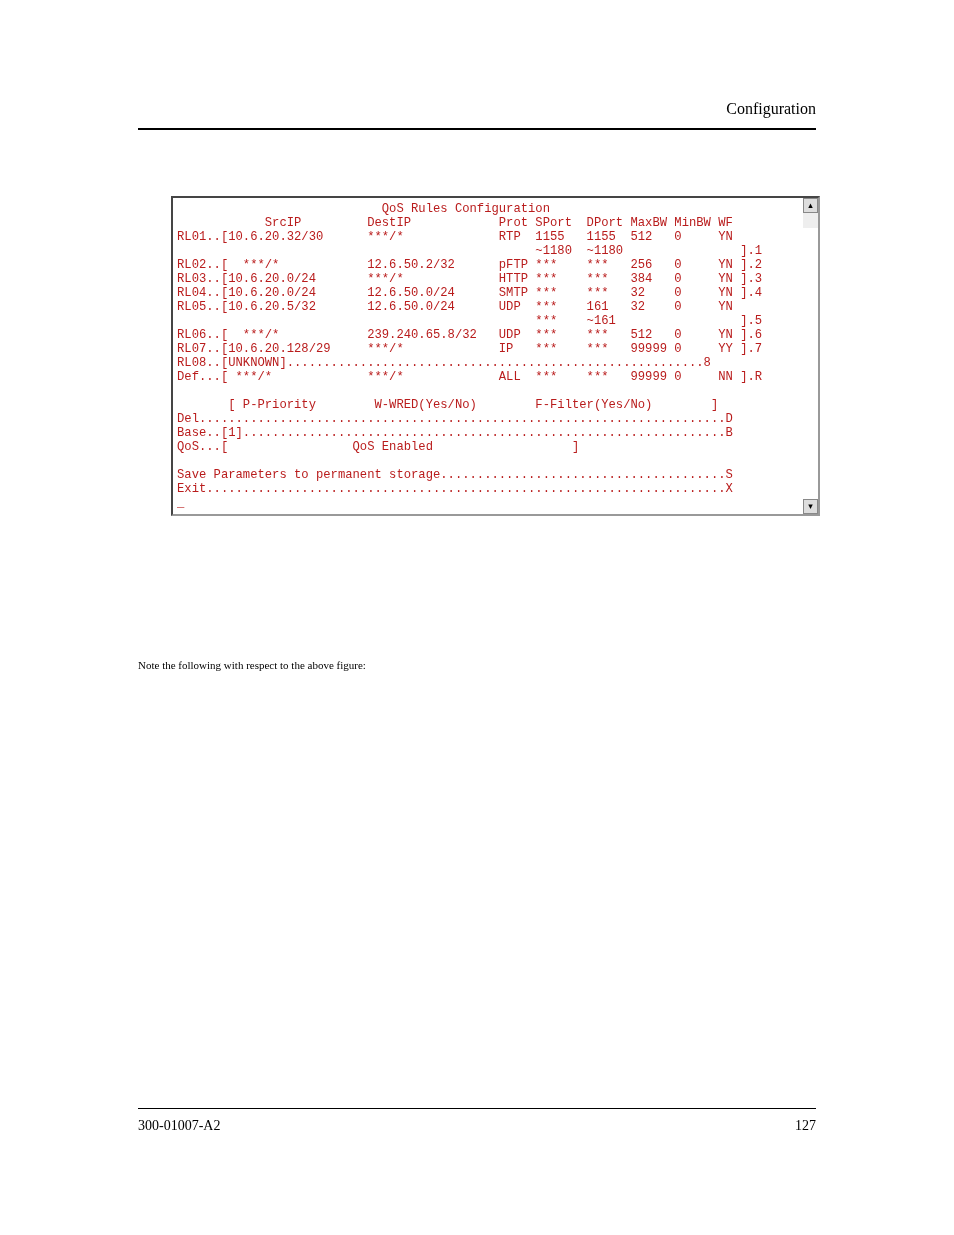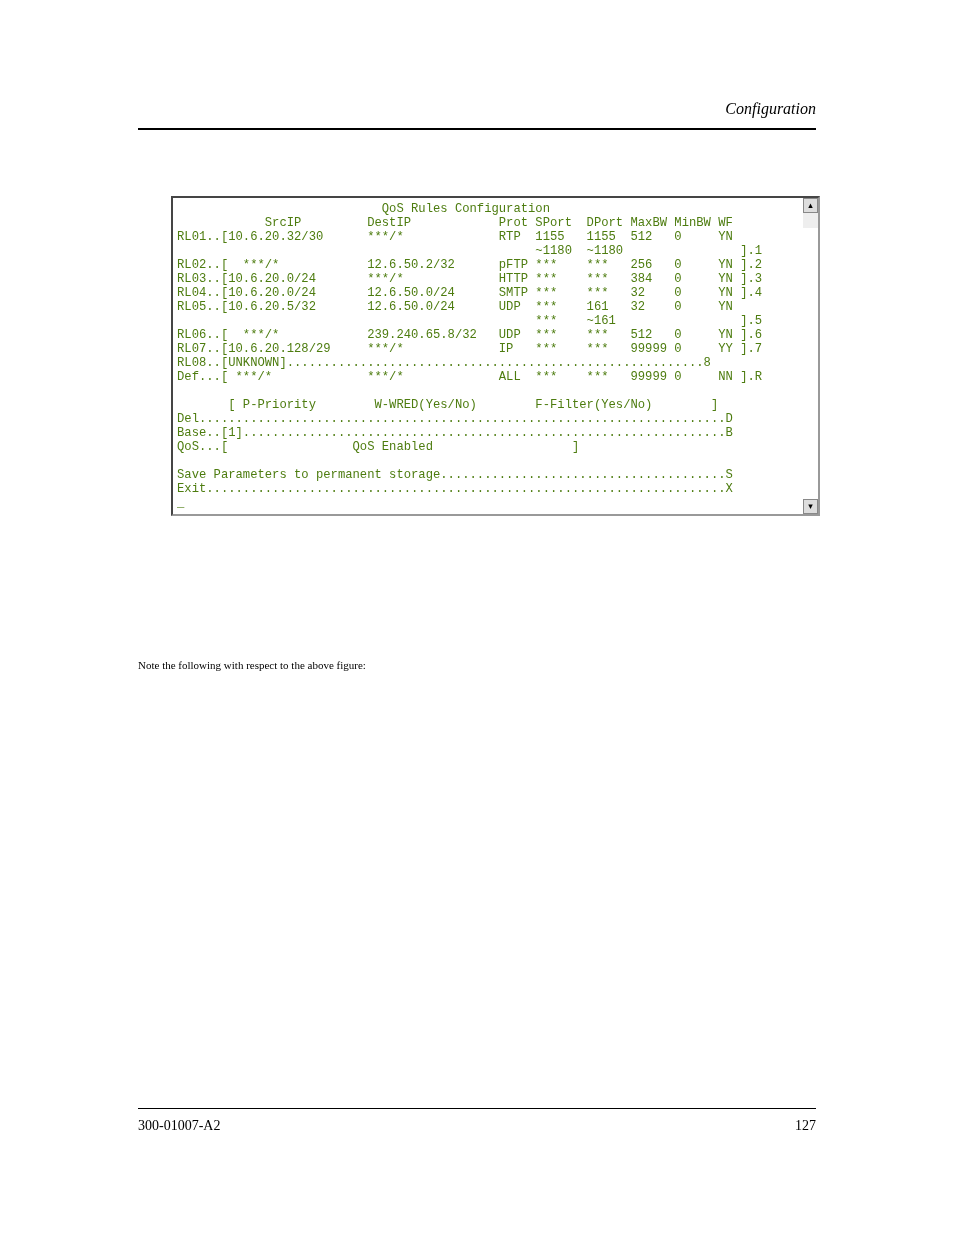--- a/index.html
+++ b/index.html
@@ -1,40 +1,40 @@
 <!DOCTYPE html>
 <html><head>
 <meta charset="utf-8">
 <style>
   * { margin: 0; padding: 0; box-sizing: border-box; }
   html, body { width: 954px; height: 1235px; background: #fff; font-family: "Times New Roman", serif; color: #000; }
   .page { position: relative; width: 954px; height: 1235px; }
   .header-rule { position: absolute; top: 128px; left: 138px; width: 678px; height: 2px; background: #000; }
   .footer-rule { position: absolute; top: 1108px; left: 138px; width: 678px; height: 1px; background: #000; }
-  .header-right { position: absolute; top: 100px; right: 138px; font-style: italic; font-size: 16px; }
+  .header-right { position: absolute; top: 100px; right: 138px; font-size: 16px; }
   .footer-left { position: absolute; top: 1118px; left: 138px; font-size: 14px; }
   .footer-right { position: absolute; top: 1118px; right: 138px; font-size: 14px; }
 
   .terminal-frame {
     position: absolute;
     top: 196px;
     left: 171px;
     width: 649px;
     border: 2px inset #999;
     background: #fff;
     padding: 0;
   }
   .terminal-inner {
     position: relative;
     padding: 4px 0 4px 4px;
     font-family: "Courier New", monospace;
     font-size: 12.2px;
     line-height: 14px;
     white-space: pre;
-    color: #4d7c0f;
+    color: #b91c1c;
   }
   .scroll-col {
     position: absolute;
     right: 0px;
     top: 0;
     bottom: 0;
     width: 16px;
   }
   .scroll-btn {
     width: 15px; height: 15px;

